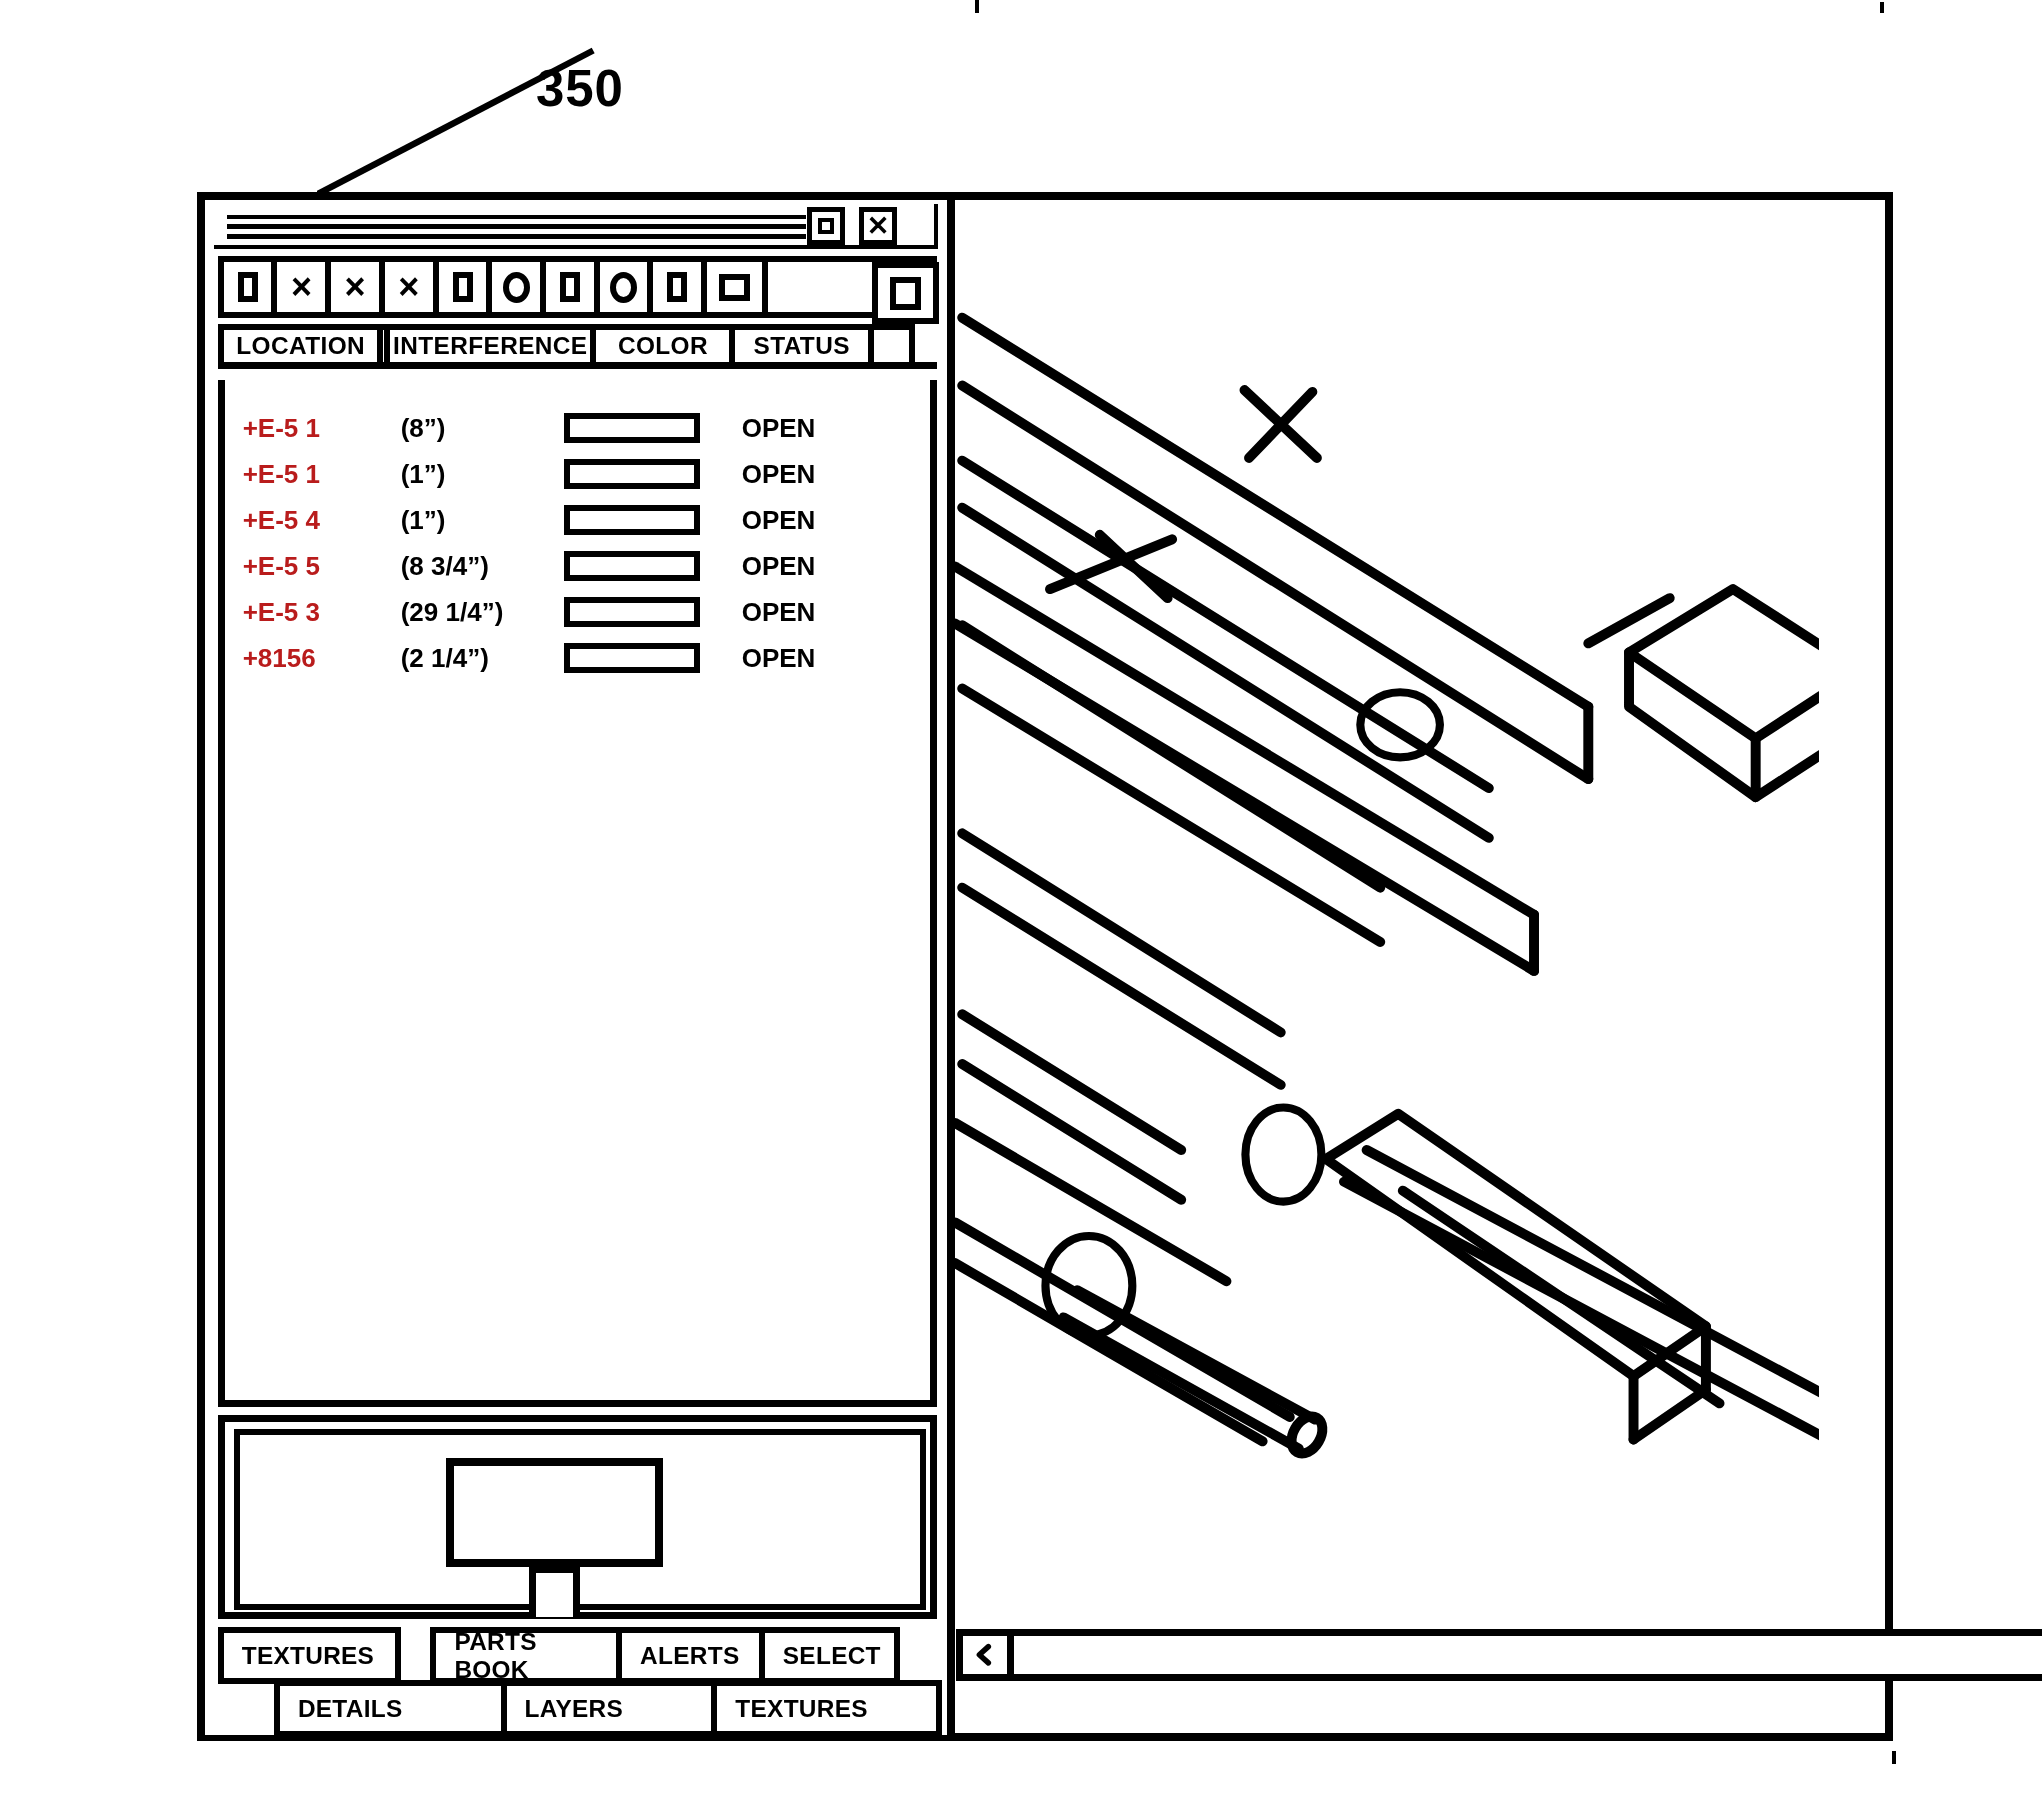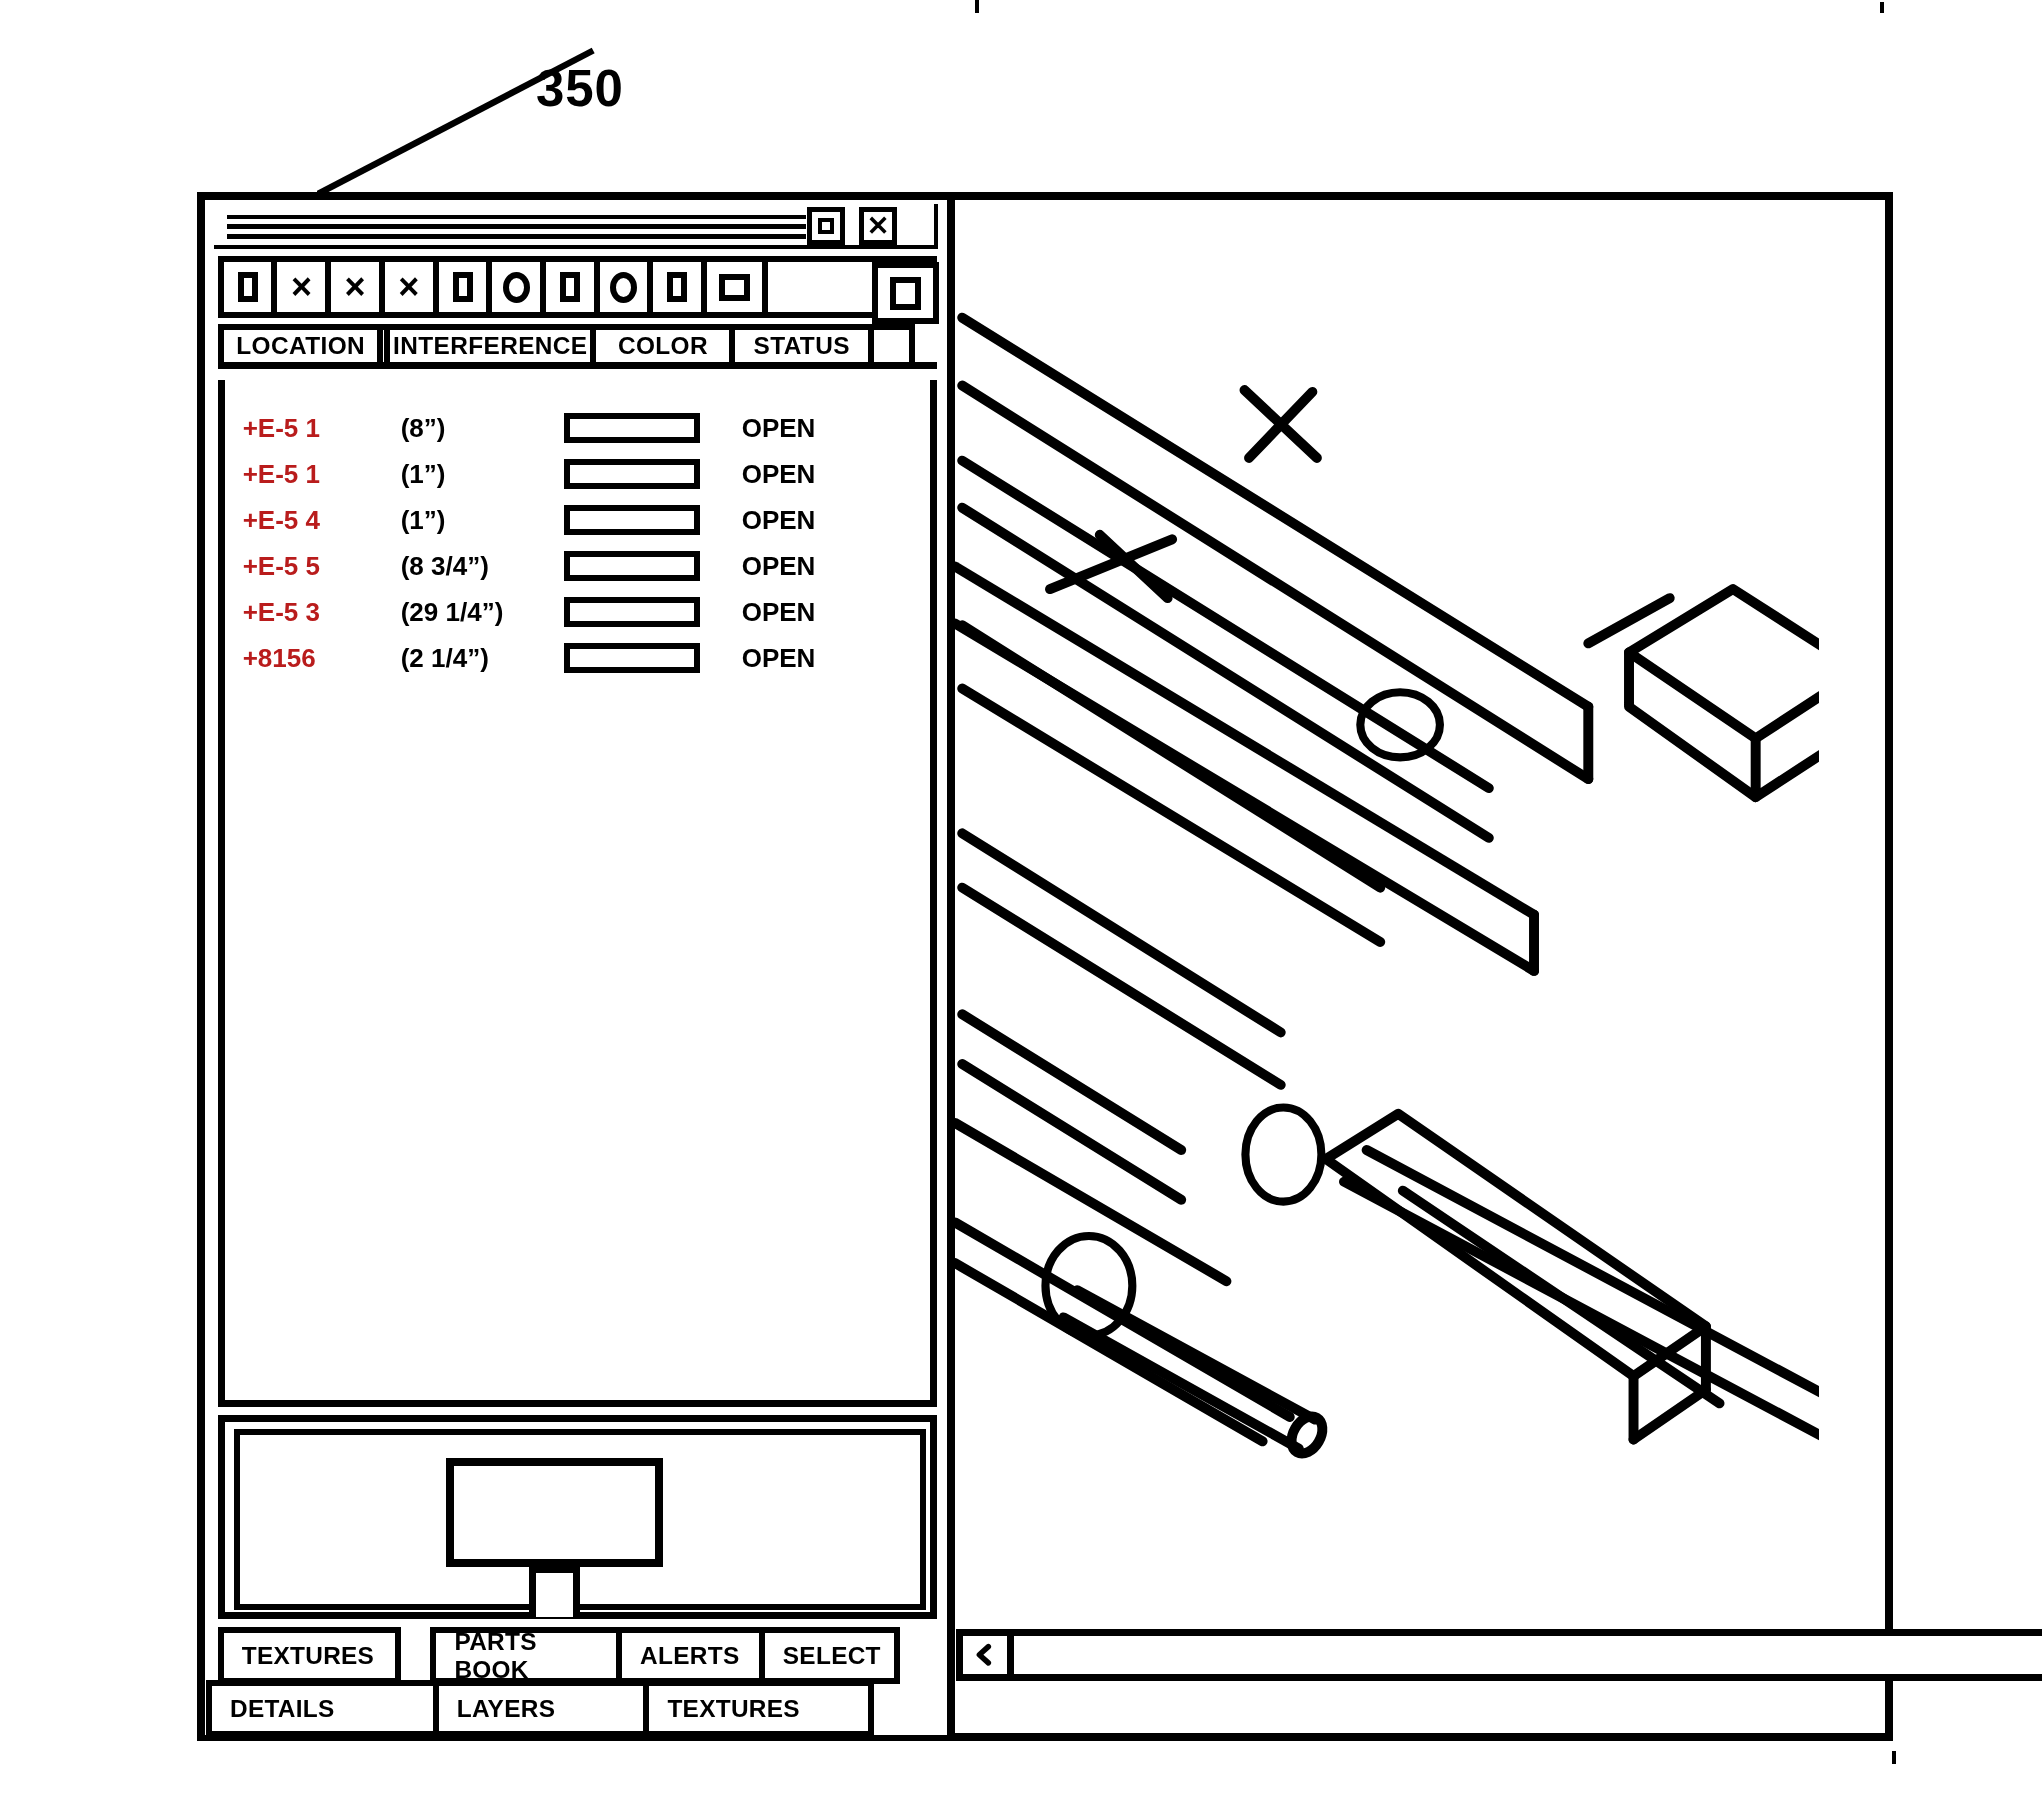--- a/index.html
+++ b/index.html
@@ -320,26 +320,27 @@
     position: absolute;
     left: 12.7px;
     top: 1427px;
     width: 719px;
     height: 57px;
     display: flex;
     align-items: stretch;
   }
   #btn-row-2 {
     position: absolute;
-    left: 1px;
+    left: 12px;
     top: 1480px;
     width: 719px;
     height: 57px;
     display: flex;
     align-items: stretch;
+    justify-content: flex-end;
   }
   .panel-btn {
     border: 6.3px solid #000;
     box-sizing: border-box;
     background: #fff;
     display: flex;
     align-items: center;
     padding-left: 18px;
     font-size: 24.4px;
     font-weight: bold;

